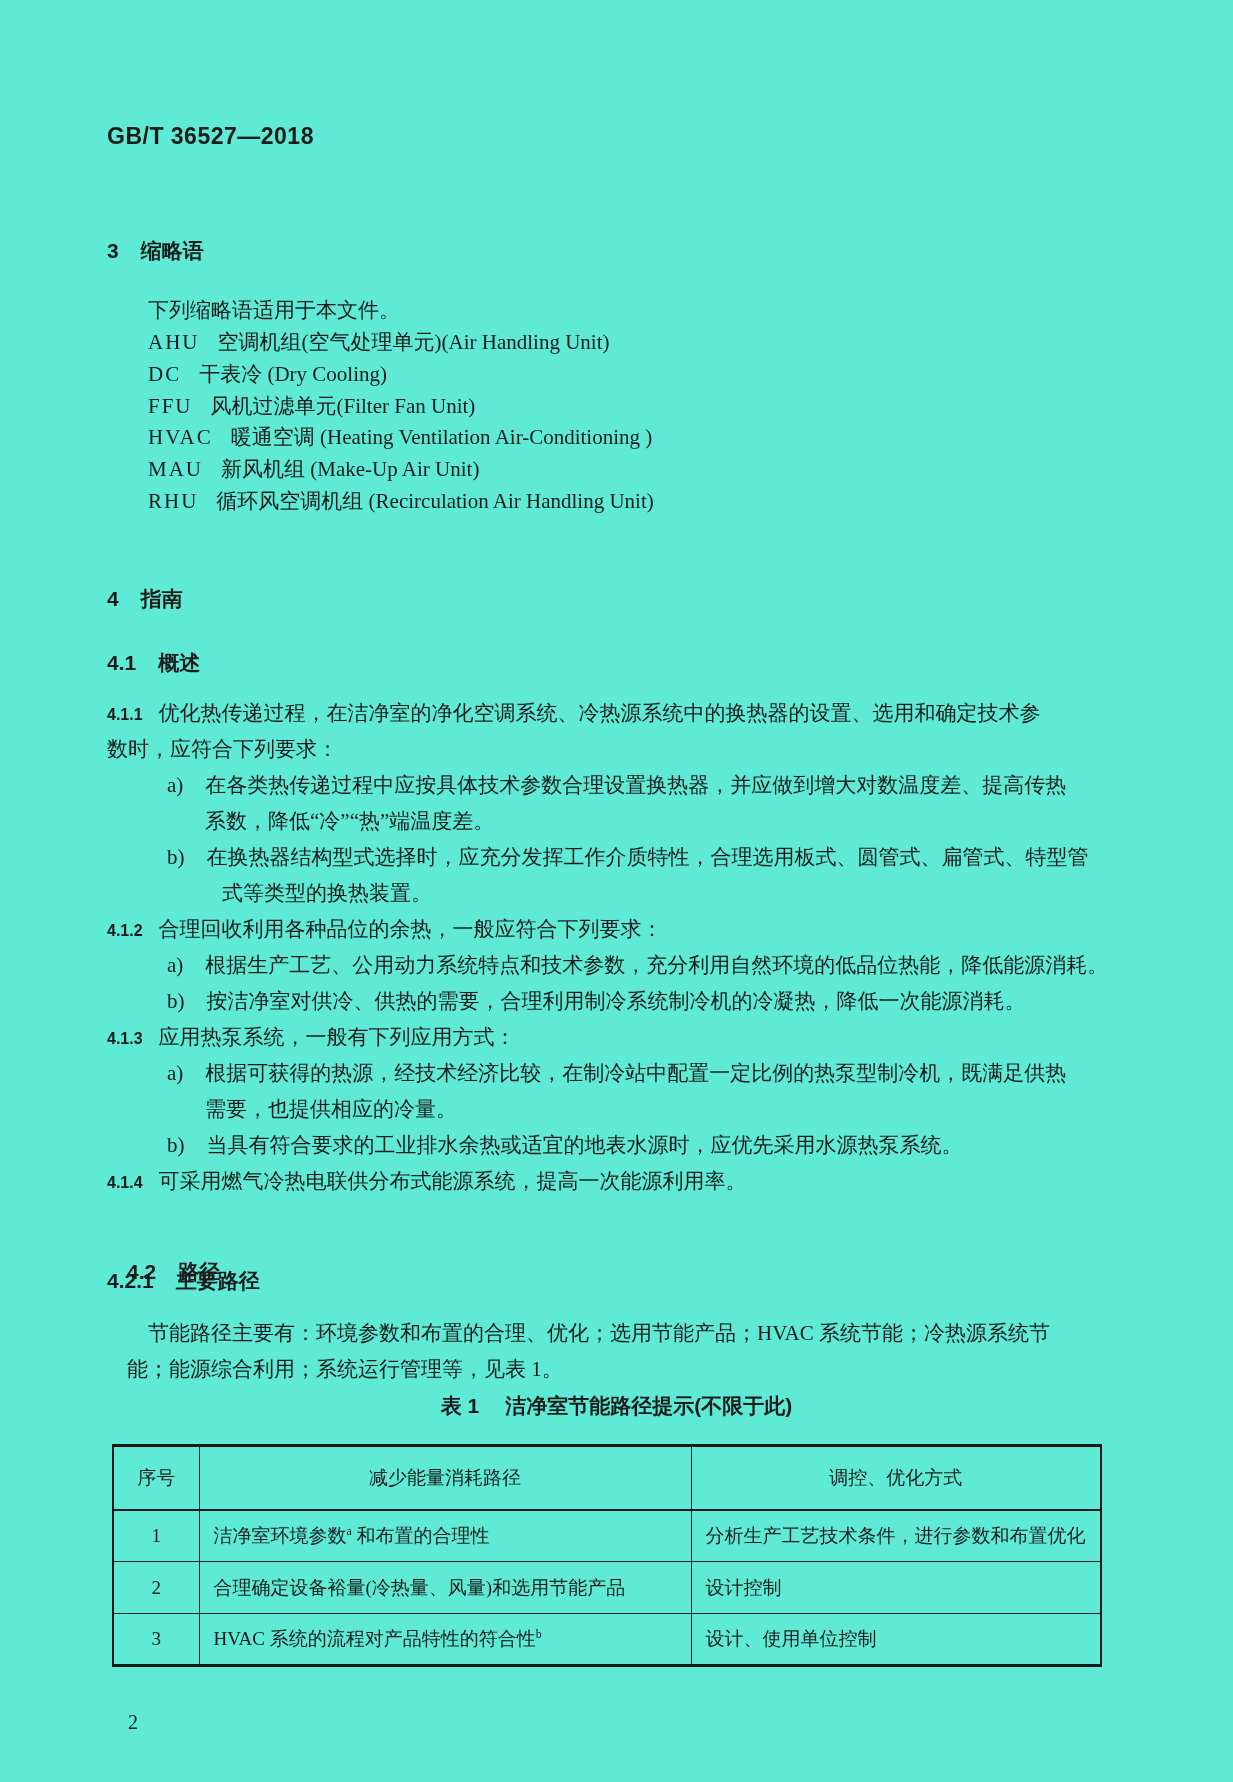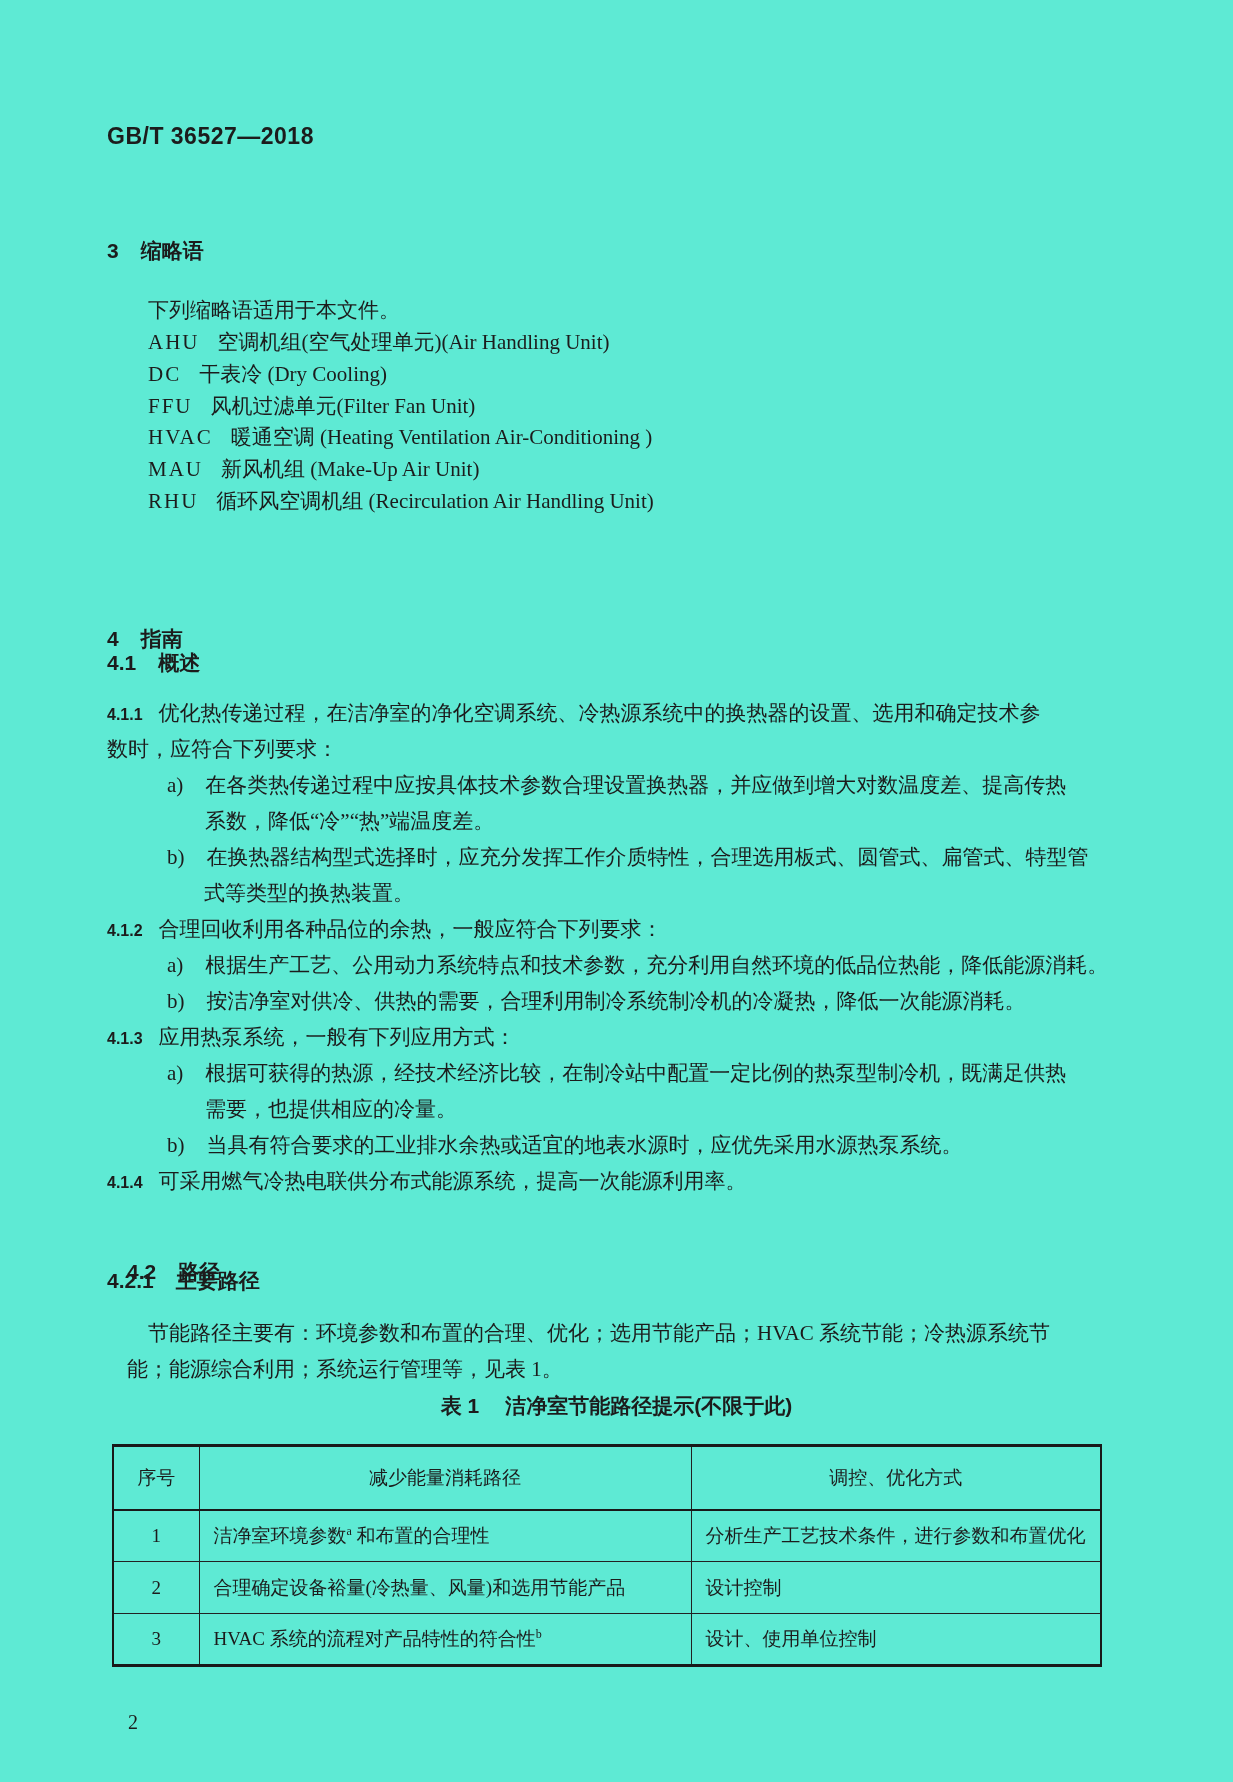--- a/index.html
+++ b/index.html
@@ -80,42 +80,42 @@
   <div class="abs body-txt" style="left:148px;top:424px;">
     <span class="abbr-code">HVAC</span><span>暖通空调 (Heating Ventilation Air-Conditioning )</span>
   </div>
   <div class="abs body-txt" style="left:148px;top:456px;">
     <span class="abbr-code">MAU</span><span>新风机组 (Make-Up Air Unit)</span>
   </div>
   <div class="abs body-txt" style="left:148px;top:488px;">
     <span class="abbr-code">RHU</span><span>循环风空调机组 (Recirculation Air Handling Unit)</span>
   </div>
 
-  <div class="abs hsans" style="left:107px;top:586px;margin-top:40px;">
+  <div class="abs hsans" style="left:107px;top:586px;">
     <span class="hnum">4</span><span>指南</span>
   </div>
 
   <div class="abs hsans" style="left:107px;top:650px;">
     <span class="hnum">4.1</span><span>概述</span>
   </div>
 
   <div class="abs body-txt" style="left:107px;top:700px;">
     <span class="clause-num">4.1.1</span><span>优化热传递过程，在洁净室的净化空调系统、冷热源系统中的换热器的设置、选用和确定技术参</span>
   </div>
   <div class="abs body-txt" style="left:107px;top:736px;">数时，应符合下列要求：</div>
 
   <div class="abs body-txt" style="left:167px;top:772px;">
     <span class="ilabel">a)</span><span>在各类热传递过程中应按具体技术参数合理设置换热器，并应做到增大对数温度差、提高传热</span>
   </div>
   <div class="abs body-txt" style="left:205px;top:808px;">系数，降低“冷”“热”端温度差。</div>
 
   <div class="abs body-txt" style="left:167px;top:844px;">
     <span class="ilabel">b)</span><span>在换热器结构型式选择时，应充分发挥工作介质特性，合理选用板式、圆管式、扁管式、特型管</span>
   </div>
-  <div class="abs body-txt" style="left:204px;top:880px;">式等类型的换热装置。</div>
+  <div class="abs body-txt" style="left:222px;top:880px;">式等类型的换热装置。</div>
 
   <div class="abs body-txt" style="left:107px;top:916px;">
     <span class="clause-num">4.1.2</span><span>合理回收利用各种品位的余热，一般应符合下列要求：</span>
   </div>
   <div class="abs body-txt" style="left:167px;top:952px;">
     <span class="ilabel">a)</span><span>根据生产工艺、公用动力系统特点和技术参数，充分利用自然环境的低品位热能，降低能源消耗。</span>
   </div>
   <div class="abs body-txt" style="left:167px;top:988px;">
     <span class="ilabel">b)</span><span>按洁净室对供冷、供热的需要，合理利用制冷系统制冷机的冷凝热，降低一次能源消耗。</span>
   </div>

